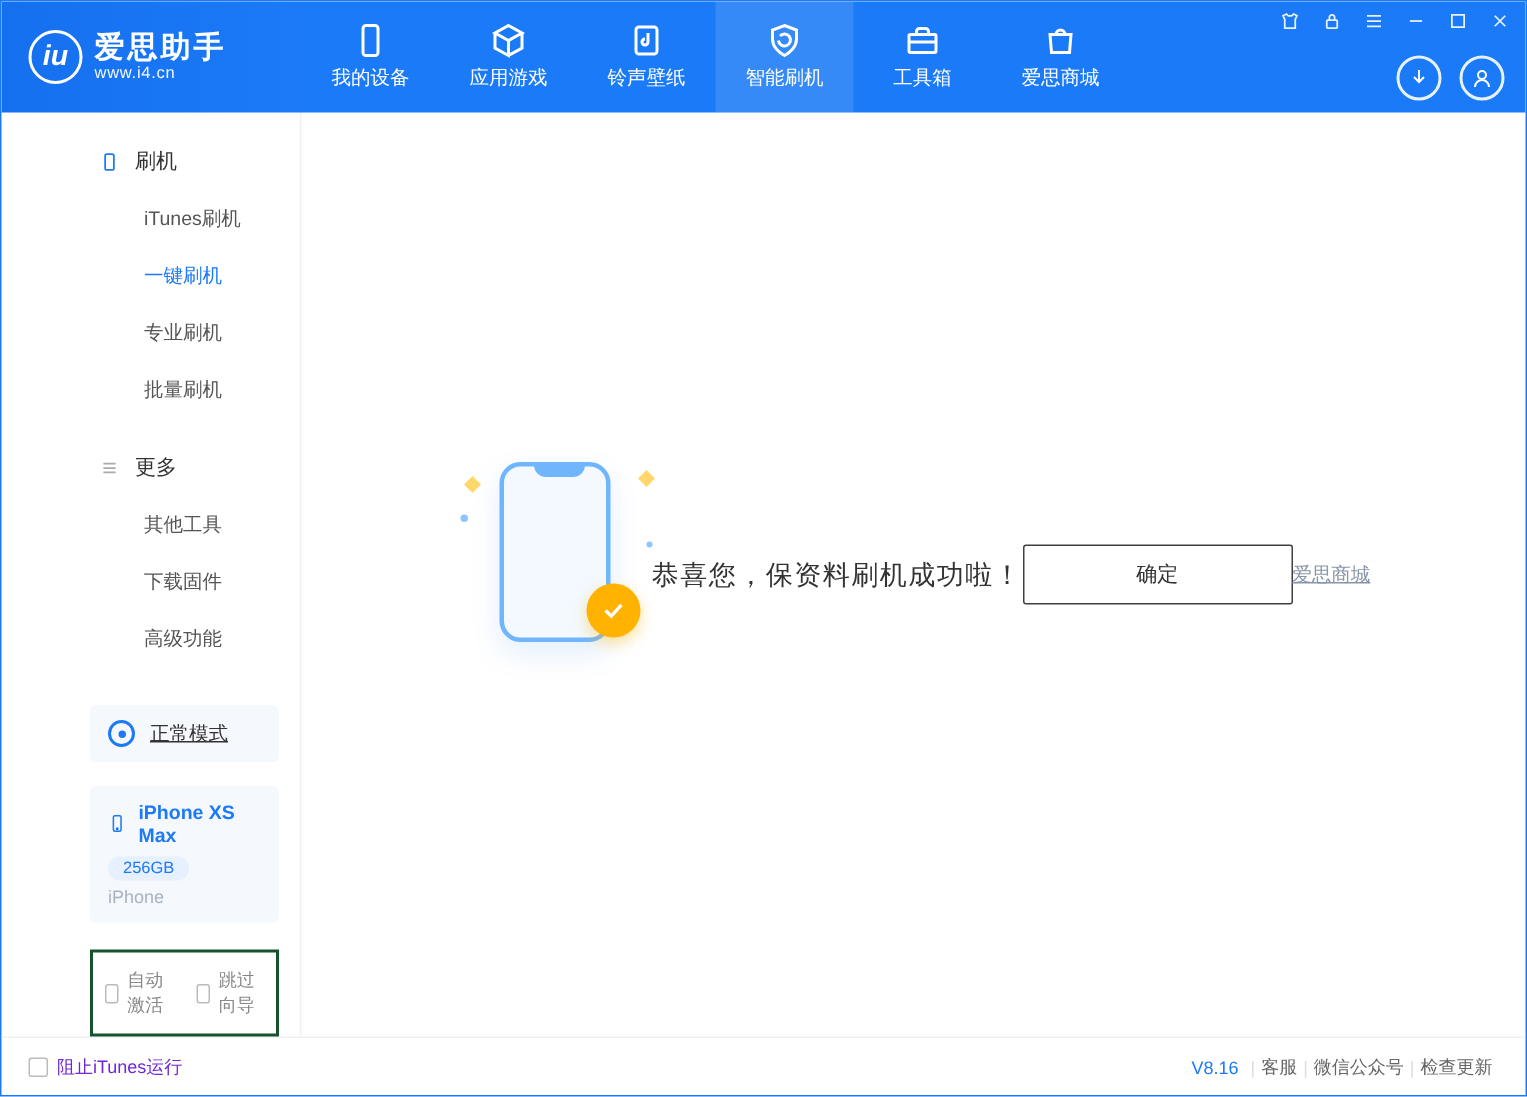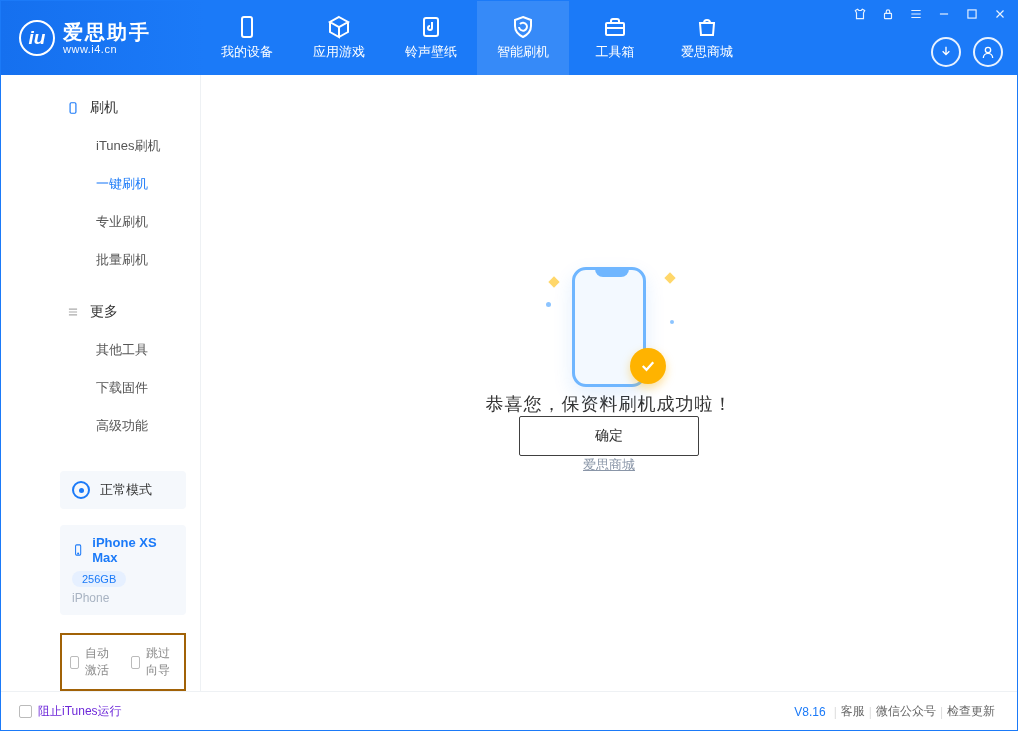--- a/index.html
+++ b/index.html
@@ -21,33 +21,33 @@
 .circ-btn svg { width:16px; height:16px;}
 
 .body { display: flex; height: 616px; }
 .sidebar { width: 200px; border-right: 1px solid #eef1f4; display: flex; flex-direction: column; padding-left: 45px; }
 .side-scroll { flex: 1; padding-top: 14px; overflow:hidden;}
 .side-h { display: flex; align-items: center; gap: 10px; padding: 10px 20px; font-size: 14px; color: #333; font-weight: 500;}
 .side-h svg { width:14px; height:14px;}
 .side-i { padding: 10px 20px 10px 50px; font-size: 13px; color: #555; cursor: pointer; }
 .side-i.active { color: #1b7af8; }
 .mode-card, .dev-card { margin: 8px 14px; background: #f5f8fc; border-radius: 4px; padding: 10px 12px; font-size: 13px; color: #333; }
-.mode-card { display:flex; align-items:center; gap:10px;}
+.mode-card { display:flex; align-items:center; gap:10px;text-decoration:underline;}
 .mode-ico { width:18px; height:18px; border:2px solid #1b7af8; border-radius:50%; display:inline-flex; align-items:center; justify-content:center;}
 .mode-ico::after{content:""; width:5px; height:5px; border-radius:50%; background:#1b7af8;}
 .dev-card{ color:#1b7af8; font-weight:600;}
 .dev-row1{display:flex; align-items:center; gap:8px; margin-bottom:6px;}
 .dev-row1 svg{width:14px;height:18px;}
 .cap-badge{ display:inline-block; background:#e6f0ff; color:#1b7af8; border-radius:10px; padding:2px 10px; font-size:11px; font-weight:500;}
 .dev-type{ color:#a8b3c2; font-size:12px; font-weight:400; margin-top:4px;}
-.optbox { margin:10px 14px 0; border:2px solid #a16207; padding:10px 8px; display:flex; gap:16px; font-size:12px; color:#888;}
+.optbox { margin:10px 14px 0; border:2px solid #14532d; padding:10px 8px; display:flex; gap:16px; font-size:12px; color:#888;}
 .chk{ display:flex; align-items:center; gap:6px; cursor:pointer;}
 .chk-box{ width:13px; height:13px; border:1px solid #bbb; border-radius:2px; display:inline-block;}
 
-.main { flex: 1; display: flex; flex-direction: column; align-items: center; justify-content: center; position:relative;}
+.main { flex: 1; display: flex; align-items: center; justify-content: center; position:relative;}
 .illus { width: 130px; height: 130px; position: relative; margin-top:-30px;}
 .phone { width:74px; height:120px; border:3px solid #6fb6ff; border-radius:14px; background:#f3f9ff; position:absolute; left:28px; top:5px; box-shadow: 0 8px 20px rgba(27,122,248,.12);}
 .phone::before{content:""; position:absolute; top:-3px; left:20px; width:34px; height:10px; background:#6fb6ff; border-radius:0 0 8px 8px;}
 .check-c{ width:36px; height:36px; background:#ffb300; border-radius:50%; position:absolute; right:8px; bottom:8px; display:flex; align-items:center; justify-content:center; box-shadow:0 4px 10px rgba(255,179,0,.4);}
 .check-c svg{width:18px;height:18px;}
 .spark{ position:absolute; background:#8cc4ff; border-radius:50%;}
 .s1{width:5px;height:5px; left:2px; top:40px;}
 .s2{width:4px;height:4px; right:0; top:58px;}
 .diam{position:absolute; width:8px;height:8px; background:#ffd76a; transform:rotate(45deg);}
 .d1{left:6px; top:16px;}

